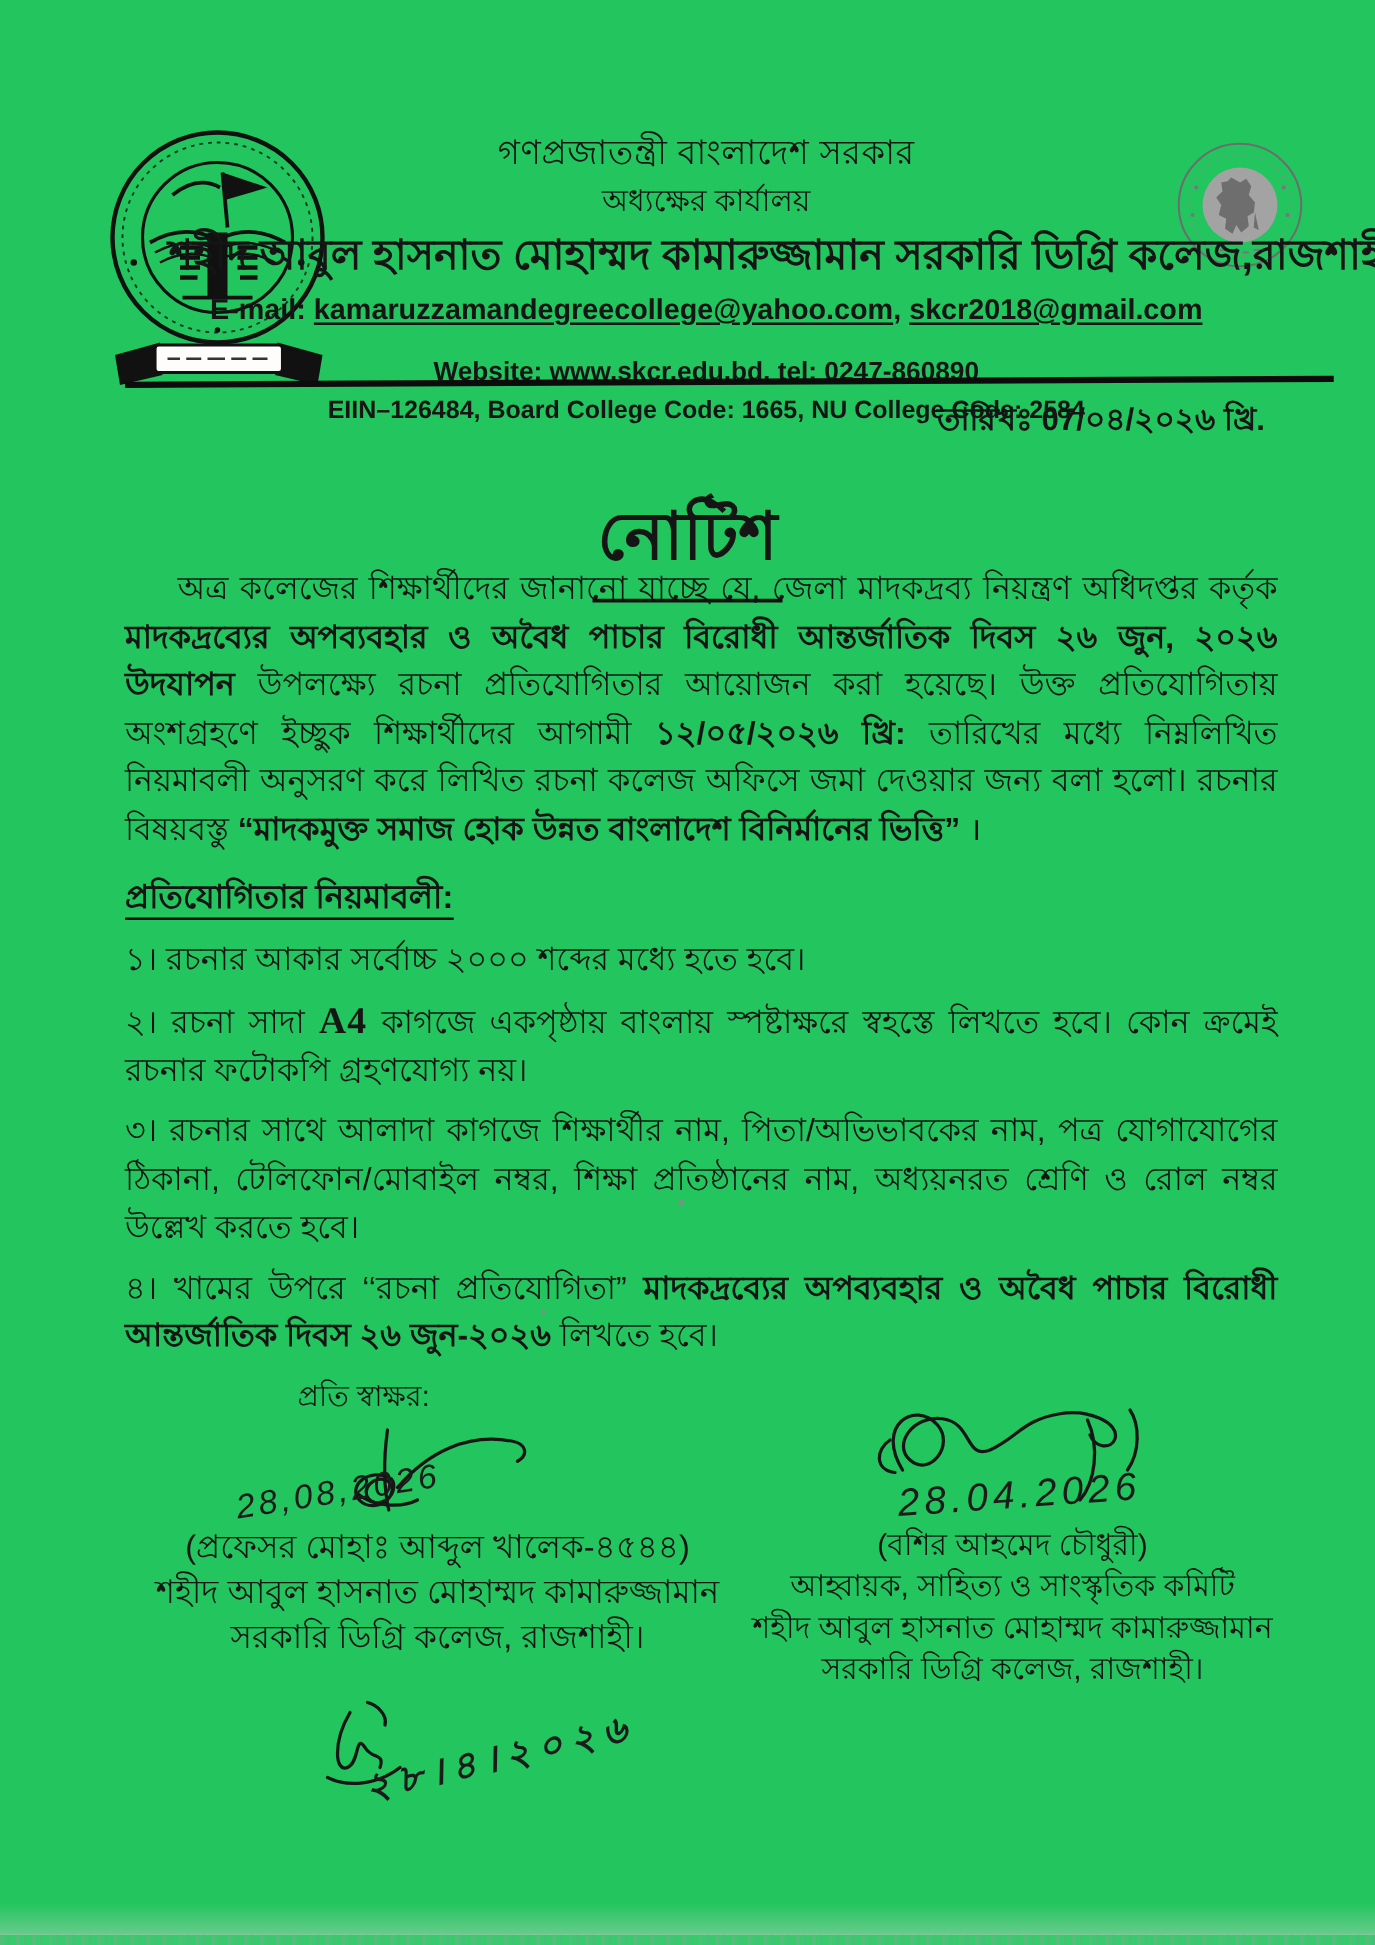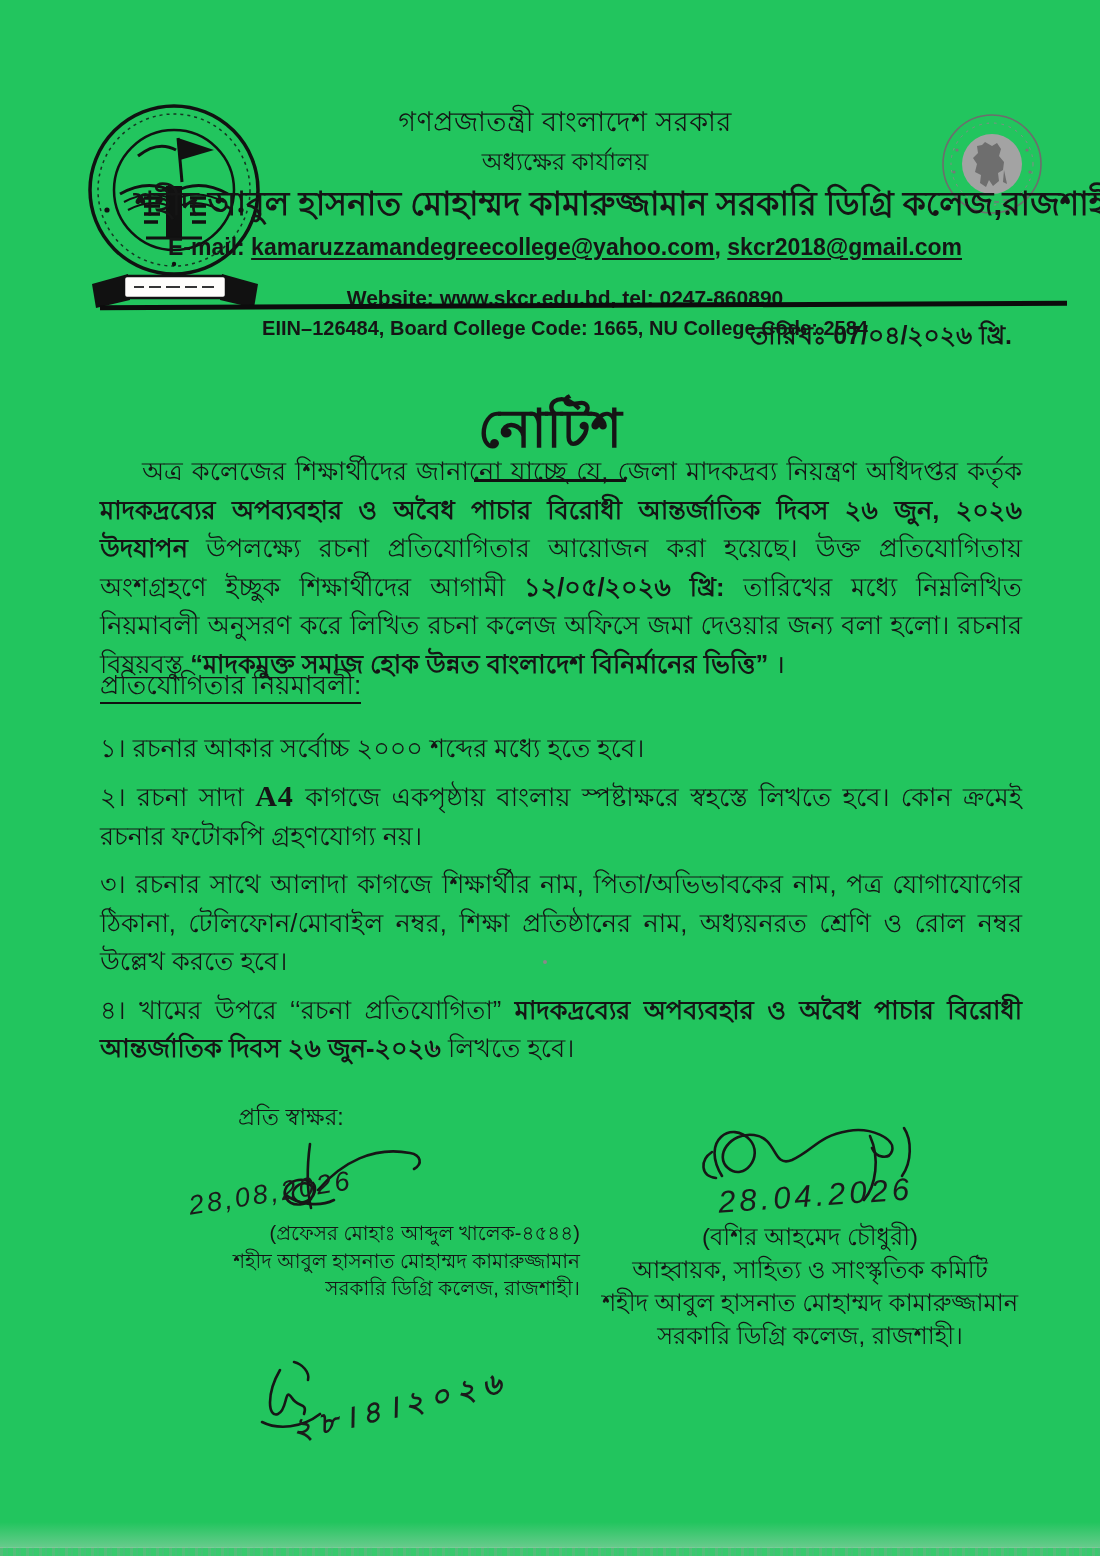--- a/index.html
+++ b/index.html
@@ -32,24 +32,24 @@
     display:inline-block;font-size:53px;font-weight:700;
     border-bottom:3px solid #111;padding:0 4px 3px 4px;
   }
   
   .body-para{
     left:100px;top:452px;width:922px;
     font-size:25.5px;line-height:38.5px;
     text-align:justify;text-indent:42px;
   }
   .rules{left:100px;top:666px;width:922px;font-size:25.5px;line-height:38.5px;}
-  .rules-heading{font-size:26px;font-weight:400;}
+  .rules-heading{font-size:26px;font-weight:700;margin-top:32px;}
   .rules-heading span{border-bottom:2.5px solid #111;padding-bottom:2px;}
   .rule{margin:0;margin-top:10px;text-align:justify;}
-  .rule:first-of-type{margin-top:24px;}
+  .rule:first-of-type{margin-top:12px;}
   
   .sig-left{left:120px;top:1102px;width:460px;text-align:center;font-size:24px;line-height:1.38;}
   .counter-label{text-align:left;padding-left:118px;font-size:23px;}
   .sig-right{left:590px;top:1118px;width:440px;text-align:center;font-size:24px;line-height:1.38;}
   .hand{font-style:italic;font-weight:500;color:#1b1b1b;}
   .hand-date-left{left:188px;top:1178px;font-size:27px;transform:rotate(-9deg);letter-spacing:3px;}
   .hand-date-right{left:718px;top:1178px;font-size:31px;transform:rotate(-4deg);letter-spacing:4px;}
   .hand-date-bottom{left:290px;top:1382px;font-size:30px;transform:rotate(-13deg);letter-spacing:7px;font-weight:600;}
   .sig1{left:258px;top:1140px;}
   .sig2{left:688px;top:1118px;}
@@ -148,21 +148,21 @@
   </div>
 
   <svg class="abs sig1" width="220" height="84" viewBox="0 0 220 84" fill="none" stroke="#161616" stroke-width="2.6" stroke-linecap="round">
     <path d="M52,4 C49,26 49,50 53,68"></path>
     <path d="M53,42 c-16,-7 -31,5 -25,16 c6,10 23,8 27,-3 c4,-10 -9,-16 -17,-8 c-8,8 1,19 11,14 c8,-4 10,-13 6,-18"></path>
     <path d="M28,55 c12,10 34,12 48,5"></path>
     <path d="M60,50 C84,22 116,6 152,13 c11,2 13,11 4,16"></path>
   </svg>
   <div class="abs hand hand-date-left">28,08,2026</div>
 
-  <div class="abs" style="left:120px;top:1218px;width:460px;text-align:right;font-size:20px;line-height:1.38;">
+  <div class="abs" style="left:120px;top:1218px;width:460px;text-align:center;font-size:26px;line-height:1.38;">
     <div class="name-line">(প্রফেসর মোহাঃ আব্দুল খালেক-৪৫৪৪)</div>
     <div>শহীদ আবুল হাসনাত মোহাম্মদ কামারুজ্জামান</div>
     <div>সরকারি ডিগ্রি কলেজ, রাজশাহী।</div>
   </div>
 
   <svg class="abs sig3" width="130" height="90" viewBox="0 0 130 90" fill="none" stroke="#161616" stroke-width="2.6" stroke-linecap="round">
     <path d="M30,18 c-14,24 -12,48 -2,44 c10,-4 6,-28 14,-16 c6,10 16,4 12,16"></path>
     <path d="M12,70 c16,8 40,6 58,-8"></path>
     <path d="M44,10 c8,2 16,10 14,18"></path>
   </svg>

